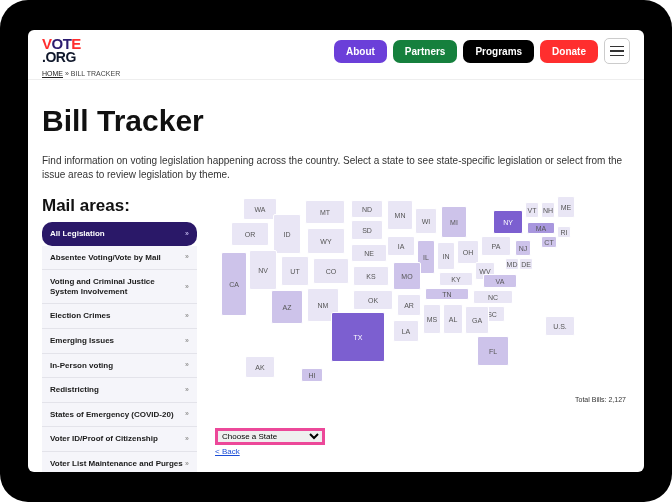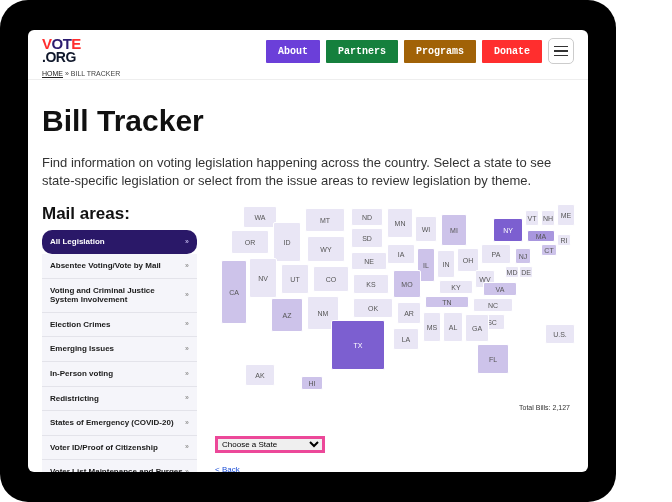--- a/index.html
+++ b/index.html
@@ -4,21 +4,21 @@
 <style>
   * { box-sizing: border-box; margin: 0; padding: 0; }
   body {
     font-family: -apple-system, BlinkMacSystemFont, "Segoe UI", Arial, sans-serif;
     background: #fff;
     width: 672px;
     height: 502px;
     overflow: hidden;
   }
   .tablet-frame {
-    width: 616px;
+    width: 672px;
     height: 502px;
     background: #000;
     border-radius: 28px;
     padding: 30px 28px;
     position: relative;
   }
   .screen {
     width: 100%;
     height: 100%;
     background: #fff;
@@ -36,27 +36,26 @@
   .logo .vote-v { color: #ff2e2e; }
   .logo .vote-ote { color: #2b1b6f; }
   .logo .dot-org { color: #0f172a; font-size: 14px; }
   .nav { display: flex; gap: 6px; align-items: center; }
   .nav-btn {
     border: none;
     color: #fff;
     font-size: 10px;
     font-weight: 600;
     padding: 6px 12px;
-    border-radius: 1px;
+    border-radius: 7px;
     cursor: pointer;
-    font-family: Liberation Mono, monospace;
   }
   .btn-about { background: #6b3fd9; }
   .btn-partners { background: #15803d; }
-  .btn-programs { background: #a16207; }
+  .btn-programs { background: #000000; }
   .btn-donate { background: #ff2e2e; }
   .menu-btn {
     width: 26px; height: 26px;
     border: 1px solid #ccc;
     border-radius: 5px;
     background: #fff;
     display: flex; flex-direction: column;
     justify-content: center; align-items: center;
     gap: 3px; cursor: pointer;
   }
@@ -65,21 +64,21 @@
   .breadcrumb {
     font-size: 7px;
     color: #444;
     padding: 2px 14px 2px 14px;
     border-bottom: 1px solid #eee;
   }
   .breadcrumb a { text-decoration: underline; color: #222; }
 
   .content { padding: 10px 14px; }
   h1 { font-size: 30px; font-weight: 900; color: #111; margin: 14px 0 10px; }
-  .intro { font-size: 13px; color: #333; line-height: 1.4; margin-bottom: 14px; margin-top: 16px; }
+  .intro { font-size: 10px; color: #333; line-height: 1.4; margin-bottom: 14px; margin-top: 16px; }
 
   .main-row { display: flex; gap: 18px; }
 
   .sidebar { width: 155px; flex-shrink: 0; }
   .sidebar h2 { font-size: 17px; font-weight: 900; margin-bottom: 6px; color: #111; }
   .issue-item {
     display: flex; justify-content: space-between; align-items: center;
     font-size: 8px; font-weight: 700;
     padding: 7px 8px;
     border-bottom: 1px solid #e3e3ea;
@@ -115,21 +114,21 @@
   .d1 { background: #e9e6f5; }
   .d2 { background: #cdc3ea; }
   .d3 { background: #a896de; }
   .d4 { background: #7c5fd0; color:#fff; }
 
   .controls { margin-top: 4px; }
   .state-select {
     font-size: 8px; width: 110px;
     border: 3px solid #ec4899;
   }
-  .back-link { font-size: 8px; color: #1a4dd6; text-decoration: underline; display: block; margin-top: 12px; }
+  .back-link { font-size: 8px; color: #1a4dd6; text-decoration: underline; display: block; margin-top: 2px; }
   .total { position: absolute; right: 4px; bottom: 18px; font-size: 7px; color: #333; }
 </style>
 </head>
 <body>
 
 <div class="tablet-frame">
   <div class="screen">
 
     <div class="header">
       <div class="logo">

